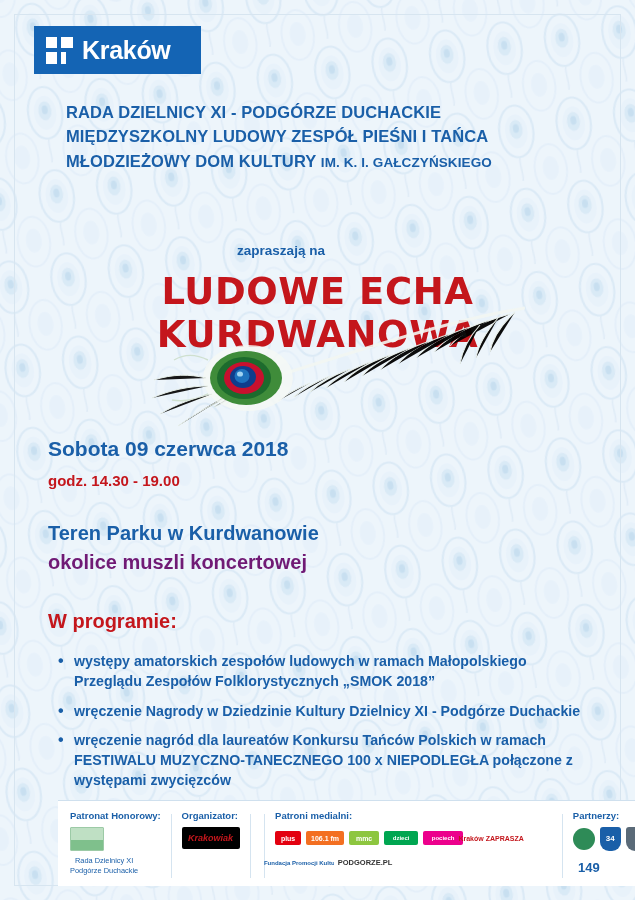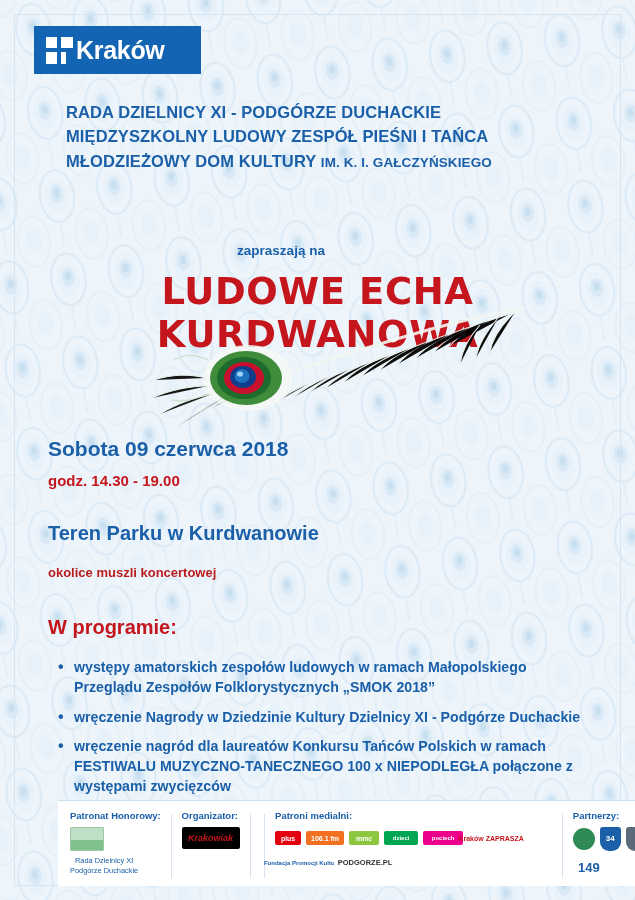--- a/index.html
+++ b/index.html
@@ -51,21 +51,21 @@
   
   .logo {
     position: absolute;
     left: 34px;
     top: 26px;
     width: 167px;
     height: 48px;
     background: #1464b4;
     display: flex;
     align-items: center;
-    gap: 3px;
+    gap: 9px;
     padding-left: 12px;
     box-sizing: border-box;
   }
   .logo-mark {
     width: 27px;
     height: 27px;
     position: relative;
     flex: 0 0 auto;
   }
   .logo-mark i {
@@ -156,24 +156,24 @@
     font-weight: bold;
     margin-top: 10px;
   }
   .place-line {
     color: #1a5fa8;
     font-size: 20px;
     font-weight: bold;
     margin-top: 33px;
   }
   .place-sub {
-    color: #b91c1c;
-    font-size: 13px;
-    font-weight: bold;
-    margin-top: 20px;
+    color: #701a75;
+    font-size: 20px;
+    font-weight: bold;
+    margin-top: 6px;
   }
   .programme-head {
     color: #c4161c;
     font-size: 20px;
     font-weight: bold;
     margin-top: 36px;
   }
   .programme {
     margin-top: 18px;
     margin-left: 8px;

